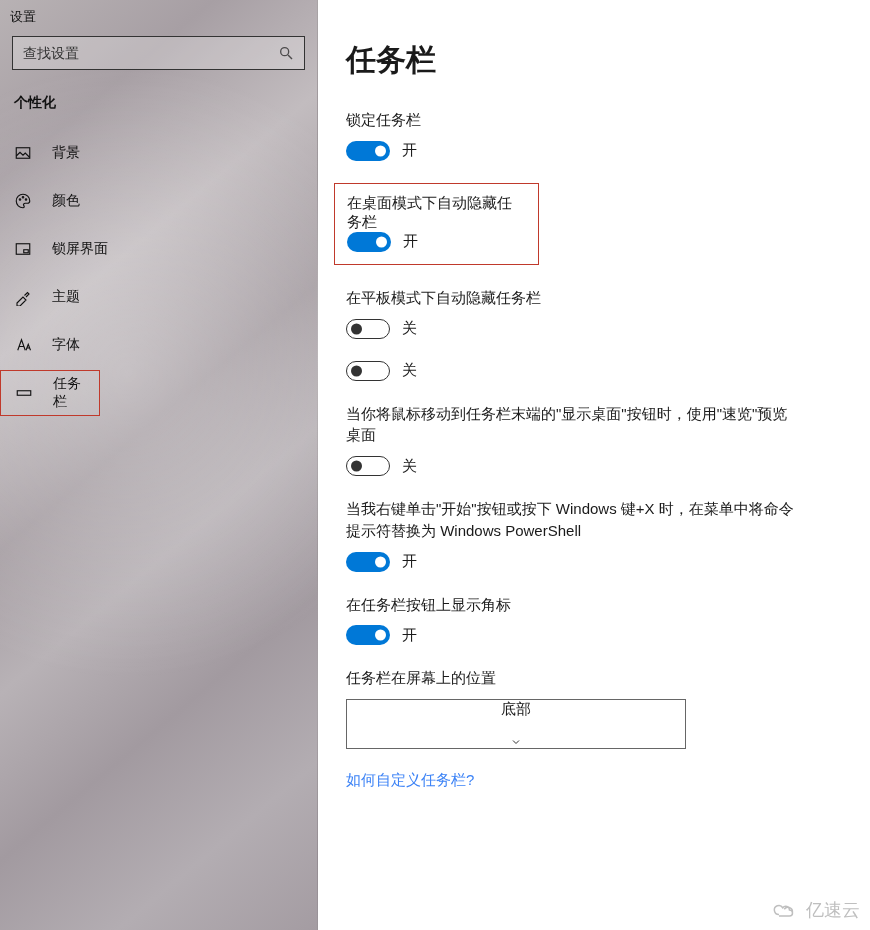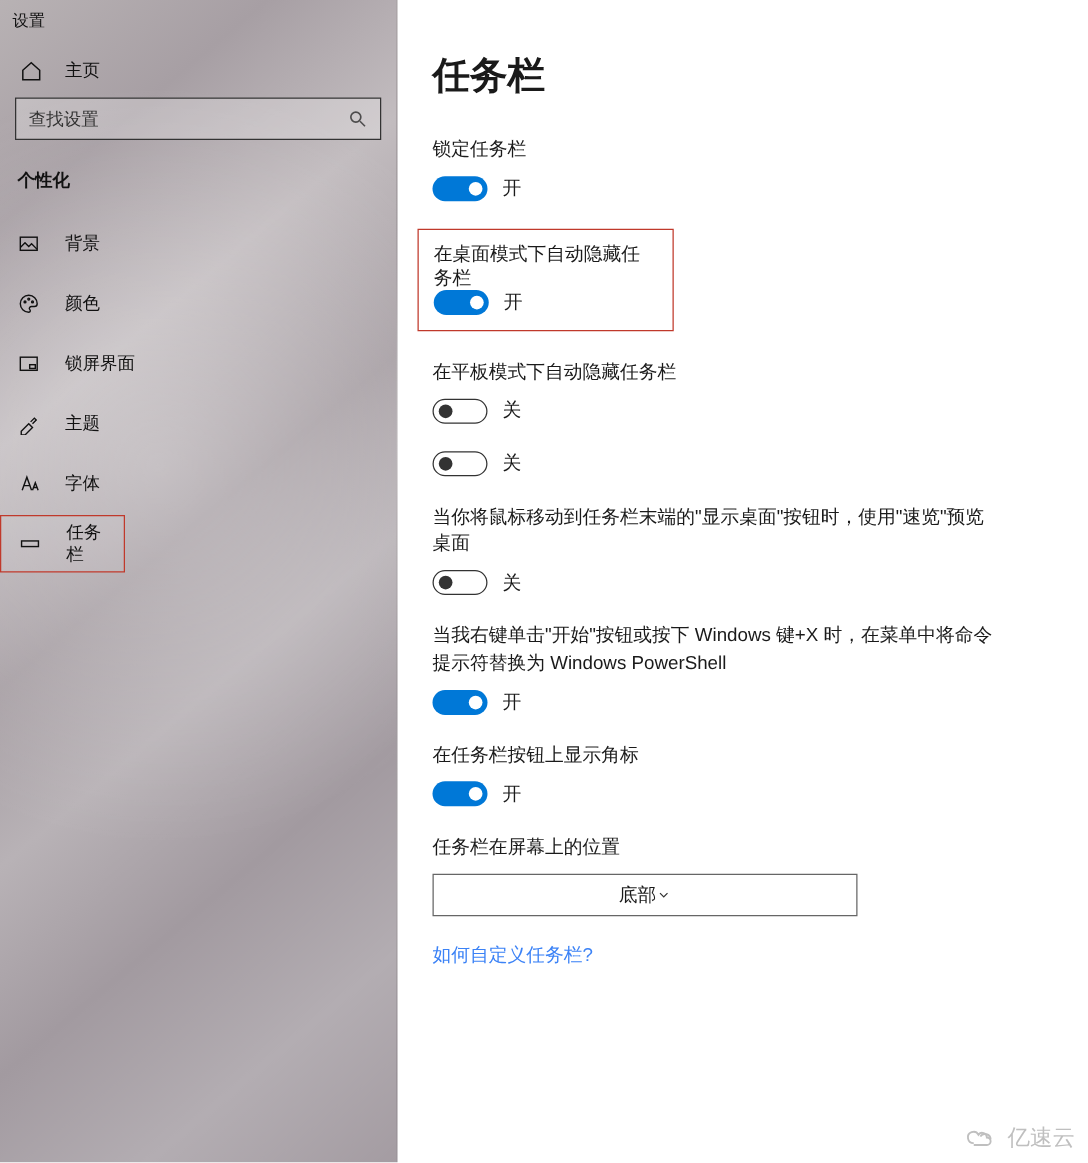--- a/index.html
+++ b/index.html
@@ -75,49 +75,42 @@
   .toggle-state { font-size: 15px; }
 
   .highlight-box {
     border: 1px solid #c0392b;
     padding: 10px 12px 12px 12px; margin-bottom: 22px;
     position: relative; left: -12px; width: 205px;
   }
   .highlight-box .label { font-size: 15px; }
 
   .dropdown {
-    display: flex; align-items: center; justify-content: center;
-    border: 1px solid #666; height: 34px; padding: 0 12px; font-size: 15px;
+    display: flex; align-items: center; justify-content: space-between;
+    border: 1px solid #666; height: 50px; padding: 0 12px; font-size: 15px;
     cursor: default;
+    flex-direction: column;
   }
   .dropdown.small { width: 340px; }
   .dropdown.wide  { width: 448px; }
   .chev { width: 12px; height: 12px; }
 
   .link { color: #3b82f6; font-size: 15px; cursor: default; display: block; margin-bottom: 24px; }
 
   .watermark { position: absolute; right: 10px; bottom: 8px; display: flex; align-items: center; gap: 6px; color: #bfbfbf; font-size: 18px; }
   .watermark svg { width: 30px; height: 20px; }
 </style>
 </head>
 <body>
 
 <div class="window">
 
   <div class="sidebar">
     <div class="app-title">设置</div>
 
-    <div class="home-row">
-      <span class="icon">
-        <svg viewBox="0 0 24 24" fill="none" stroke="#111" stroke-width="1.6">
-          <path d="M3 11 L12 3 L21 11 V21 H3 Z"></path>
-        </svg>
-      </span>
-      <span>主页</span>
-    </div>
 
     <div class="search-wrap">
       <div class="search">
         <input type="text" placeholder="查找设置" style="">
         <span class="sicon">
           <svg viewBox="0 0 24 24" fill="none" stroke="#222" stroke-width="2">
             <circle cx="10" cy="10" r="6"></circle>
               <line x1="15" y1="15" x2="21" y2="21"></line>
           </svg>
         </span>

